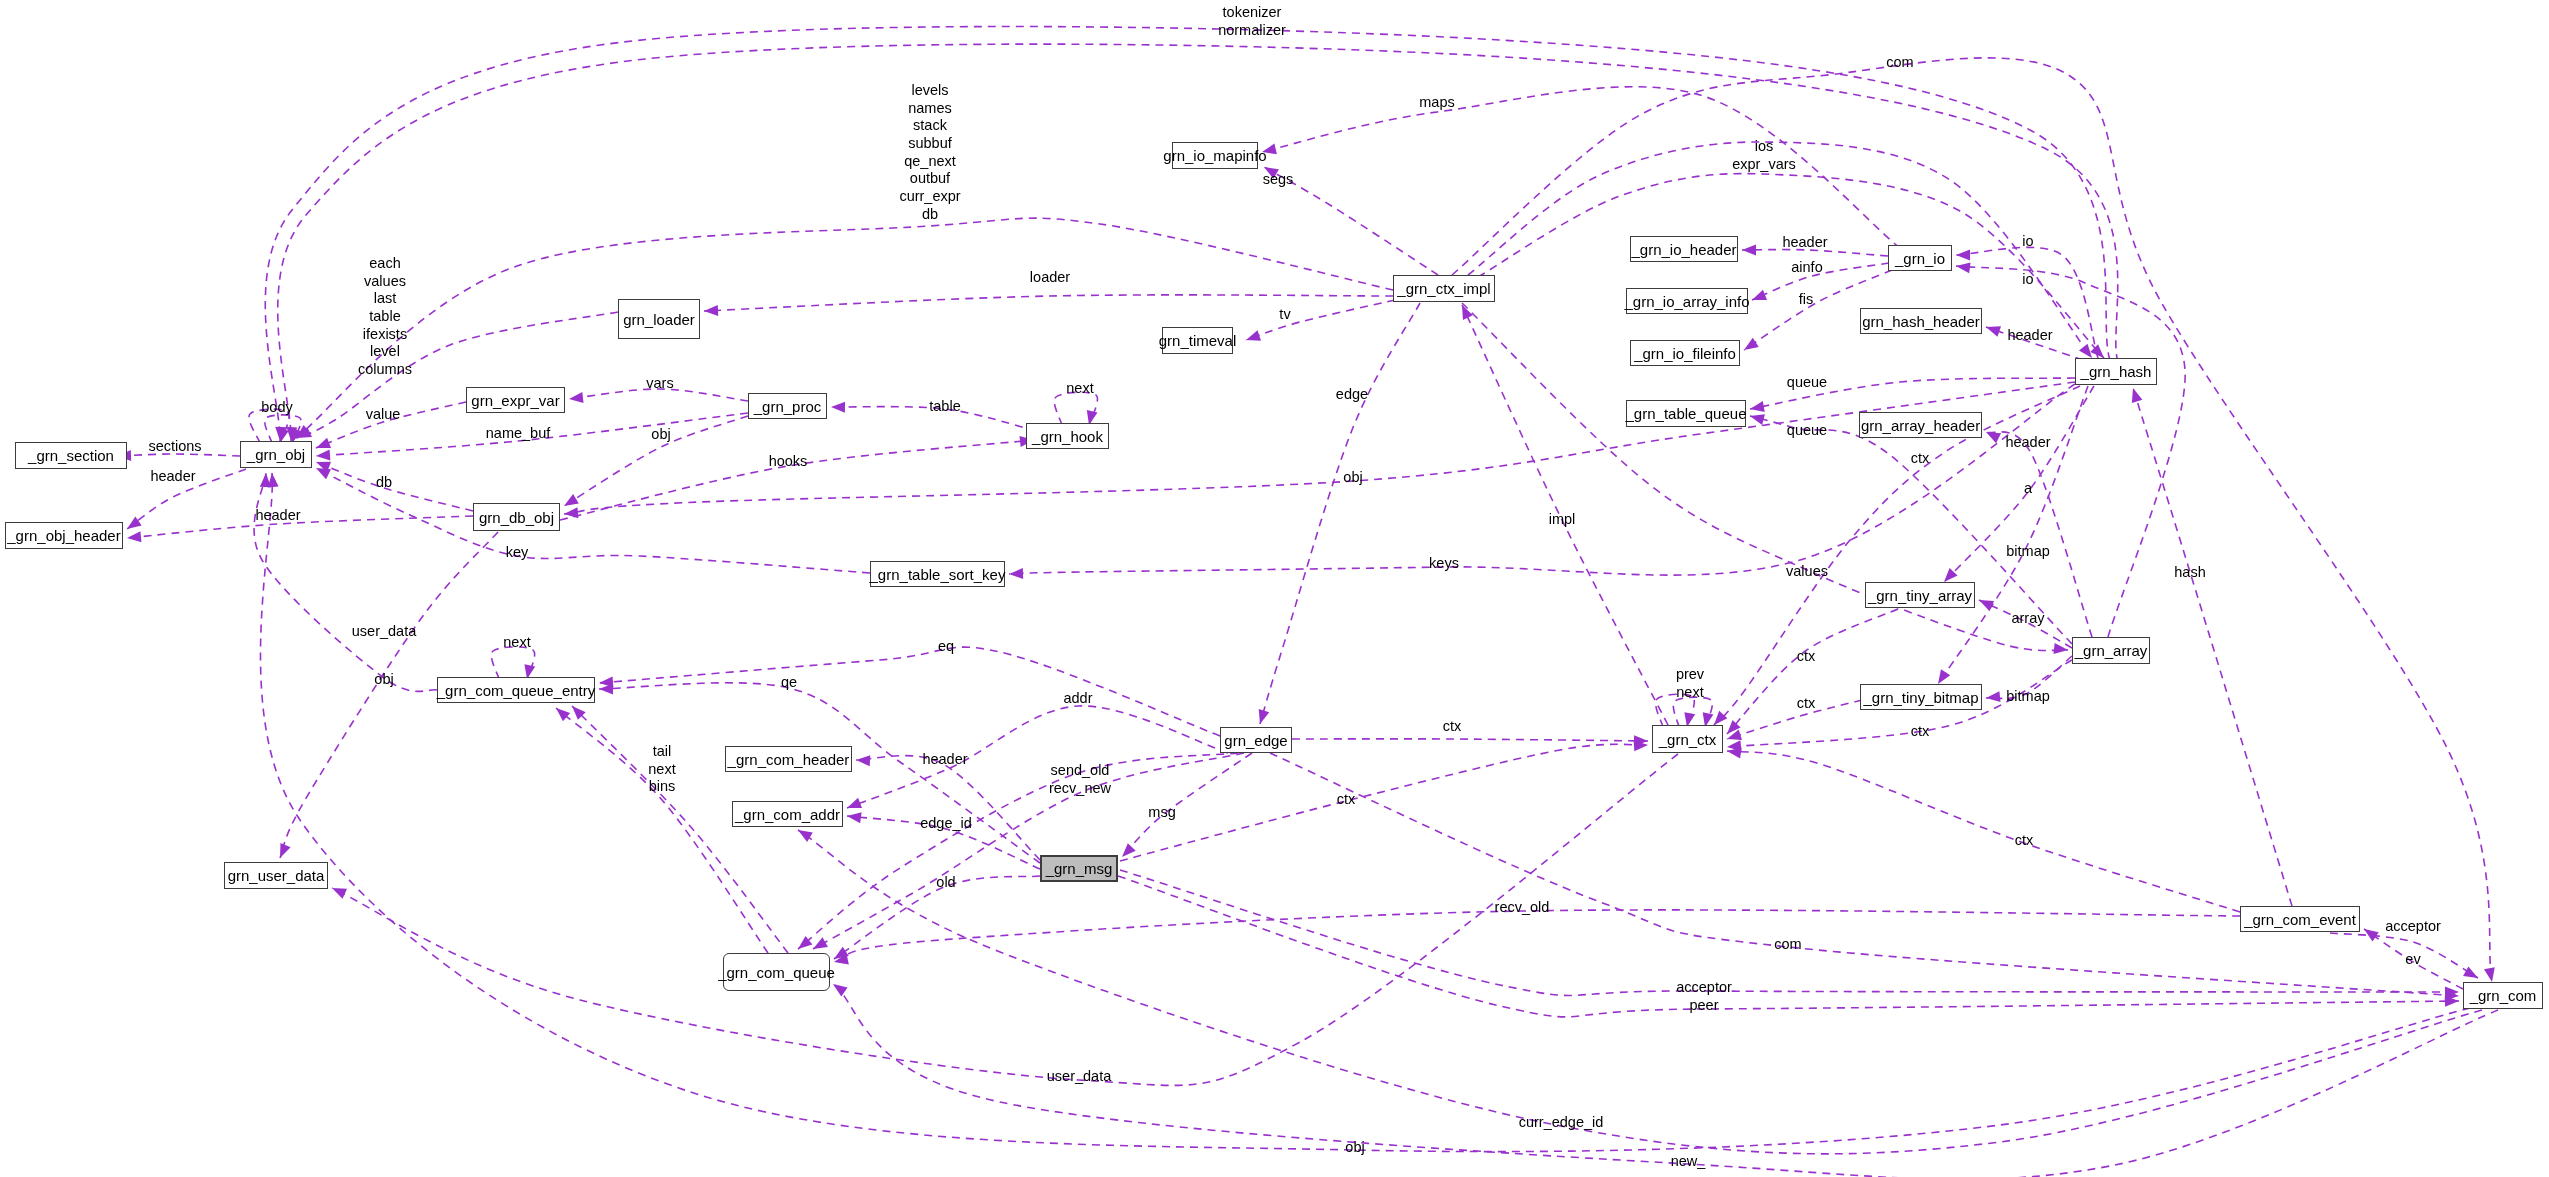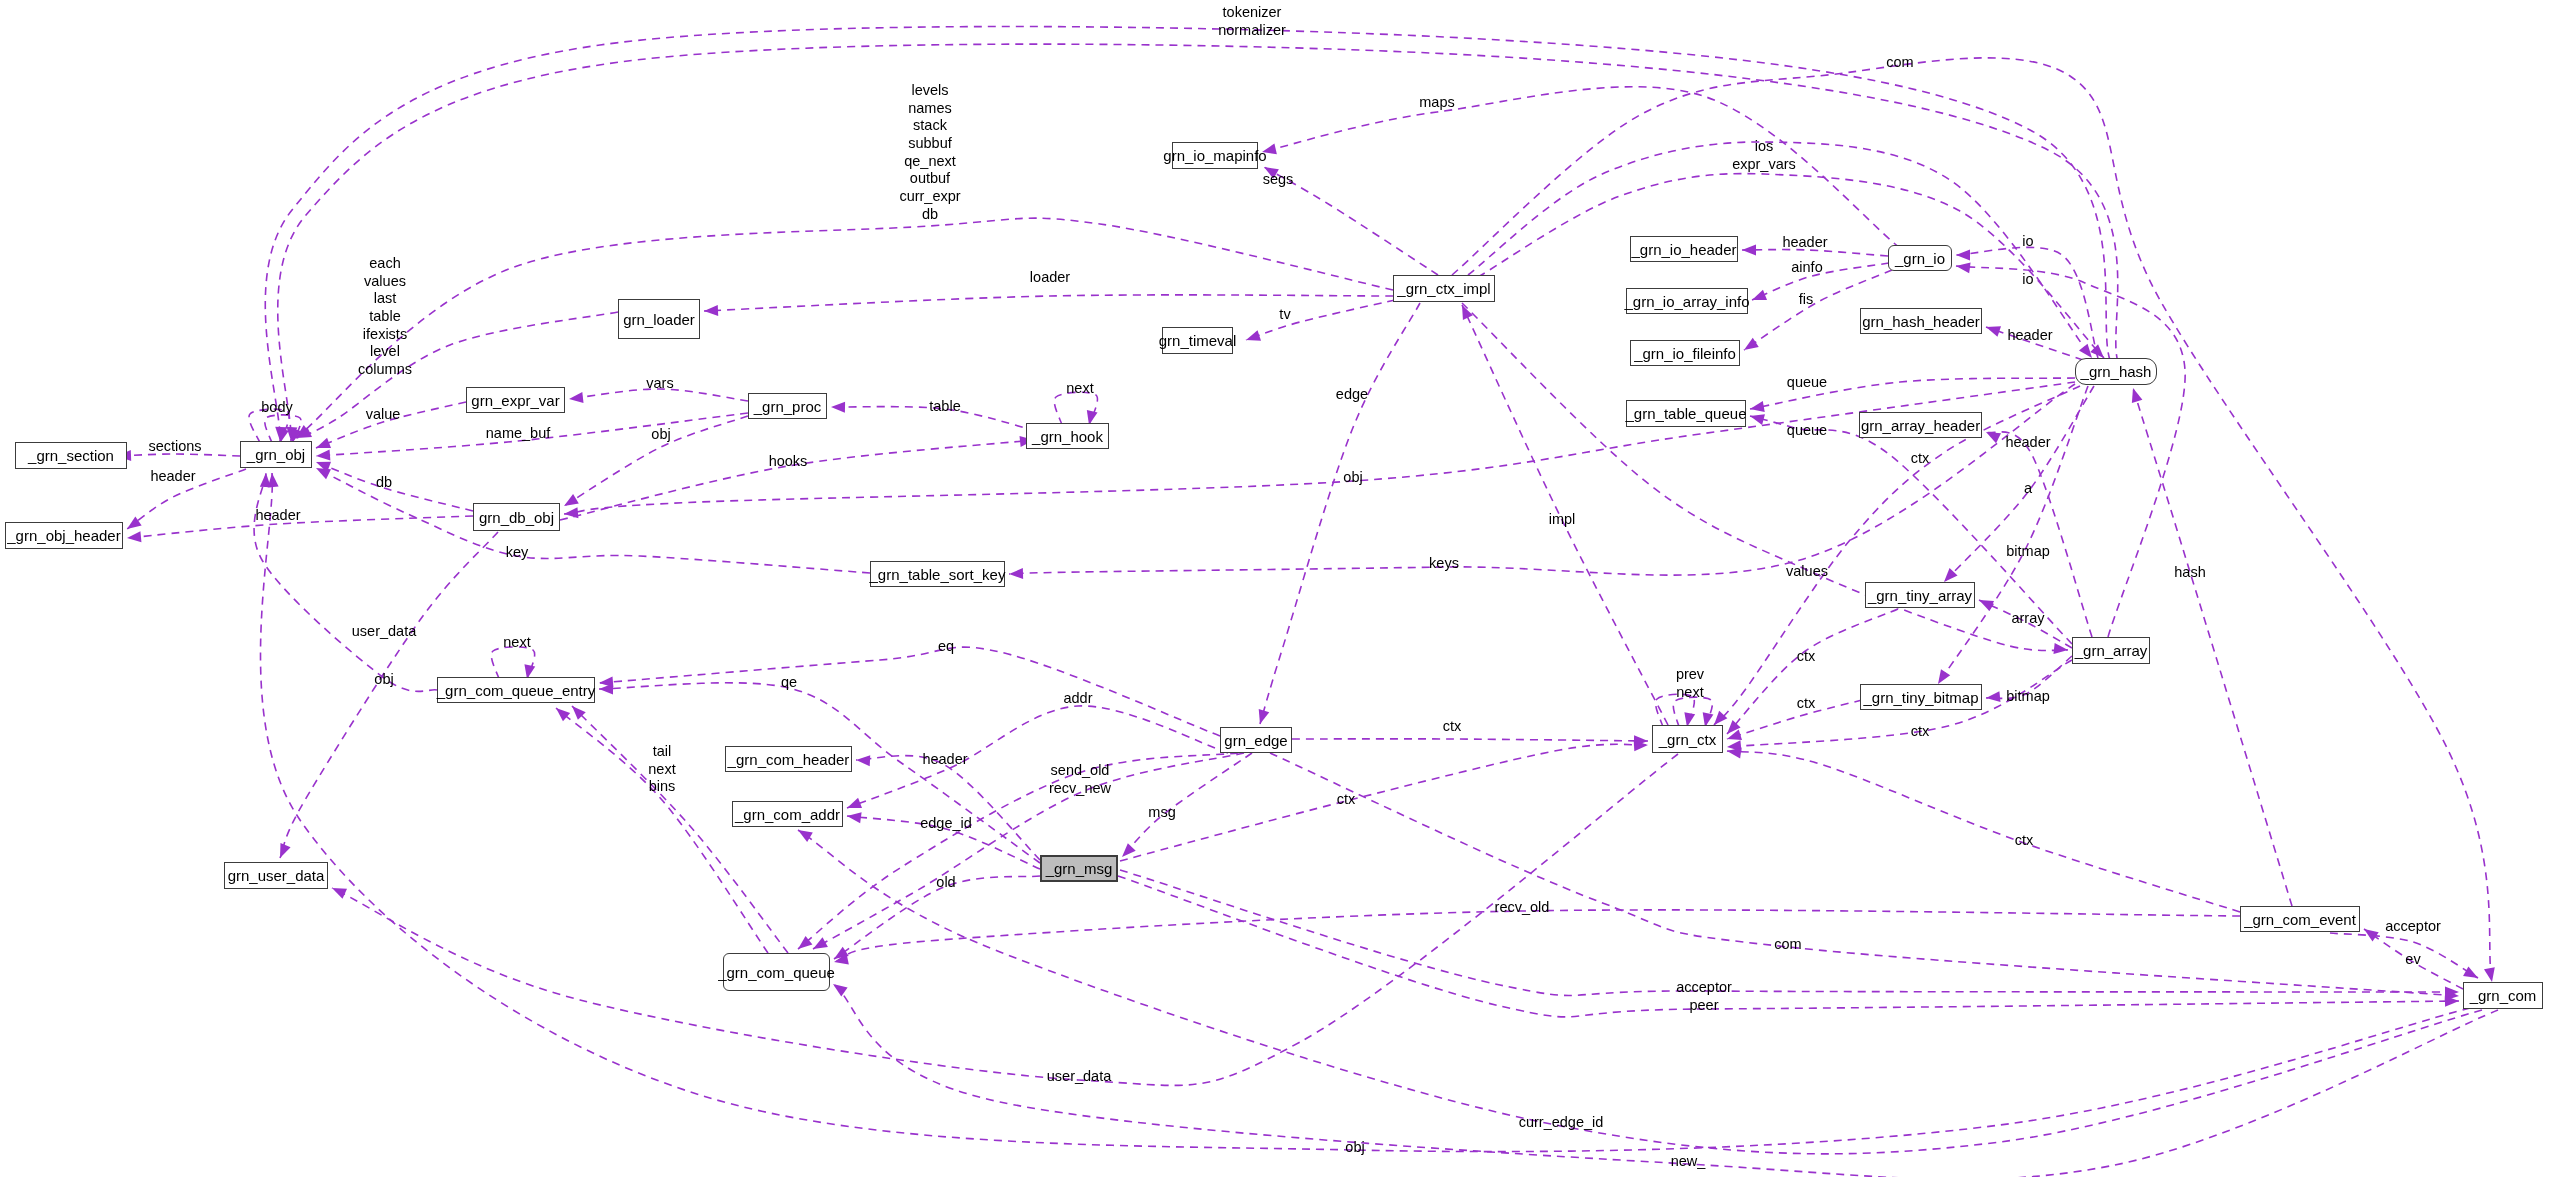--- a/index.html
+++ b/index.html
@@ -172,25 +172,25 @@
       <path d="M1663,727 C1662,722.3333333333334 1652,704 1657,699 C1662,694 1688,692.3333333333334 1693,697 C1698,701.6666666666666 1688,722 1687,727" fill="none" stroke="#9932cc" stroke-width="1.6" stroke-dasharray="8,6"></path>
       <polygon points="1687,727 1684.3524321756347,712.193231797067 1695.1388196082346,714.3505092835871" fill="#9932cc"></polygon>
       <path d="M1679,727 C1678.3333333333333,722.6666666666666 1669.6666666666667,705.5 1675,701 C1680.3333333333333,696.5 1706,695.6666666666666 1711,700 C1716,704.3333333333334 1706,722.5 1705,727" fill="none" stroke="#9932cc" stroke-width="1.6" stroke-dasharray="8,6"></path>
       <polygon points="1705,727 1702.6679975784493,712.1402636394221 1713.4060552404728,714.5264986754273" fill="#9932cc"></polygon>
     </svg>
 <div class="node" style="left: 1172px; top: 142px; width: 86px; height: 27px;">grn_io_mapinfo</div>
     <div class="node" style="left: 1393px; top: 275px; width: 102px; height: 27px;">_grn_ctx_impl</div>
     <div class="node" style="left: 618px; top: 299px; width: 82px; height: 40px;">grn_loader</div>
     <div class="node" style="left: 1162px; top: 327px; width: 71px; height: 27px;">grn_timeval</div>
     <div class="node" style="left: 1630px; top: 236px; width: 108px; height: 26px;">_grn_io_header</div>
-    <div class="node" style="left: 1888px; top: 245px; width: 64px; height: 26px; border-radius: 6px;">_grn_io</div>
+    <div class="node" style="left: 1888px; top: 245px; width: 64px; height: 26px;">_grn_io</div>
     <div class="node" style="left: 1626px; top: 288px; width: 122px; height: 26px;">_grn_io_array_info</div>
     <div class="node" style="left: 1860px; top: 308px; width: 122px; height: 26px;">grn_hash_header</div>
     <div class="node" style="left: 1630px; top: 340px; width: 110px; height: 26px;">_grn_io_fileinfo</div>
-    <div class="node" style="left: 2075px; top: 358px; width: 82px; height: 27px; border-radius: 11px;">_grn_hash</div>
+    <div class="node" style="left: 2075px; top: 358px; width: 82px; height: 27px;">_grn_hash</div>
     <div class="node" style="left: 1626px; top: 400px; width: 120px; height: 27px;">_grn_table_queue</div>
     <div class="node" style="left: 1859px; top: 412px; width: 123px; height: 26px;">grn_array_header</div>
     <div class="node" style="left: 15px; top: 442px; width: 112px; height: 27px;">_grn_section</div>
     <div class="node" style="left: 240px; top: 441px; width: 72px; height: 27px;">_grn_obj</div>
     <div class="node" style="left: 466px; top: 387px; width: 99px; height: 26px;">grn_expr_var</div>
     <div class="node" style="left: 748px; top: 393px; width: 79px; height: 26px;">_grn_proc</div>
     <div class="node" style="left: 1026px; top: 423px; width: 83px; height: 26px;">_grn_hook</div>
     <div class="node" style="left: 5px; top: 522px; width: 118px; height: 27px;">_grn_obj_header</div>
     <div class="node" style="left: 473px; top: 503px; width: 87px; height: 28px;">grn_db_obj</div>
     <div class="node" style="left: 870px; top: 561px; width: 135px; height: 26px;">_grn_table_sort_key</div>

